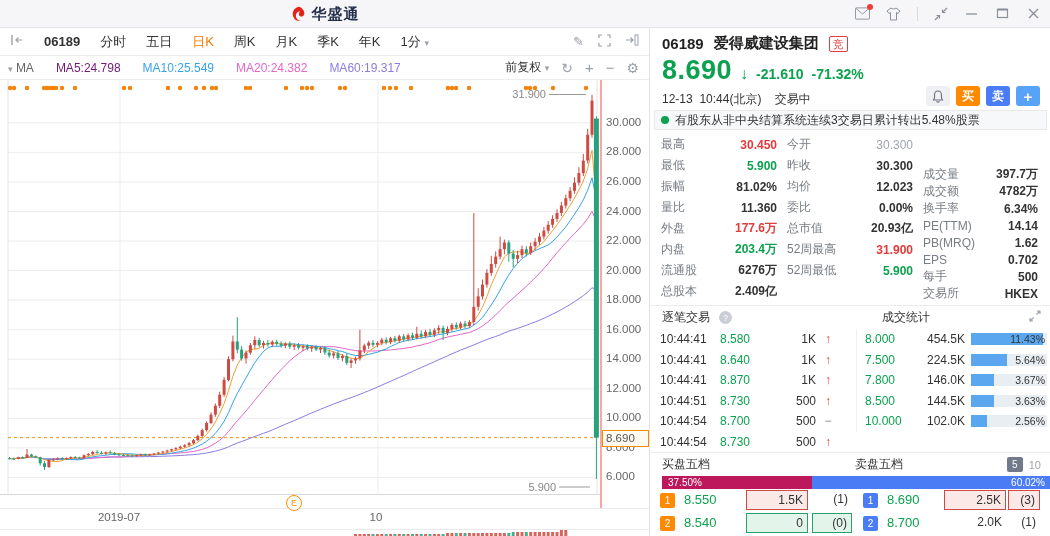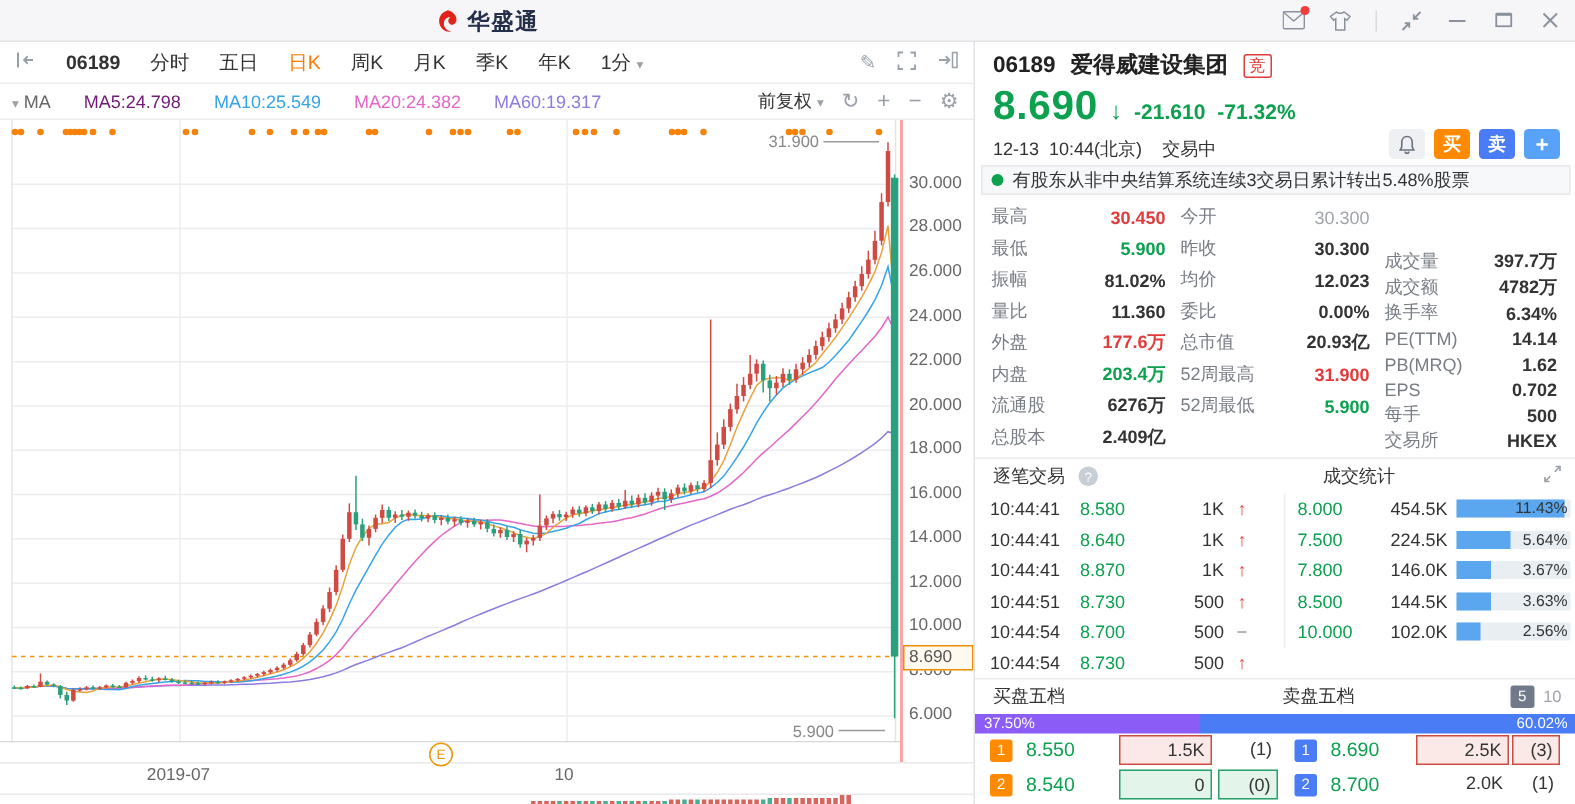--- a/index.html
+++ b/index.html
@@ -102,21 +102,21 @@
   .bar-pct { position:absolute; right:2px; top:0; font-size:10.5px; line-height:12px; color:#333; }
   .depth-head { position:absolute; left:0; top:424px; width:401px; height:24px;
     border-top:1px solid #ececef; display:flex; align-items:center; font-size:12px; color:#333; }
   .depth-head .bt { margin-left:12px; }
   .depth-head .st { position:absolute; left:205px; }
   .depth-head .modes { position:absolute; right:10px; display:flex; gap:6px; align-items:center; }
   .mode5 { width:16px; height:15px; background:#707a8a; color:#fff; border-radius:2px;
     font-size:10px; display:flex; align-items:center; justify-content:center; }
   .mode10 { color:#a0a4ab; font-size:11px; }
   .ratio-bar { position:absolute; left:0; top:448px; width:401px; height:13px; display:flex; }
-  .ratio-buy { background:#8b5cf6; color:#fff; font-size:10px; line-height:13px; padding-left:6px; }
+  .ratio-buy { background:#be185d; color:#fff; font-size:10px; line-height:13px; padding-left:6px;margin-left:12px; }
   .ratio-sell { background:#4a7cf5; color:#fff; font-size:10px; line-height:13px;
     text-align:right; padding-right:6px; flex:1; }
   .depth-rows { position:absolute; left:0; top:461px; width:401px; height:47px; overflow:hidden; }
   .drow { position:relative; height:23px; }
   .dbadge { position:absolute; top:4px; width:15px; height:15px; border-radius:2px; color:#fff;
     font-size:10px; display:flex; align-items:center; justify-content:center; }
   .dbadge.buy { left:10px; background:#ff8a00; } .dbadge.sell { left:213px; background:#4a7cf5; }
   .dprice { position:absolute; top:3px; font-size:13px; color:#0ba14e; }
   .dcell { position:absolute; top:1px; height:20px; line-height:19px; font-size:12px;
     text-align:right; padding-right:4px; color:#333; }

